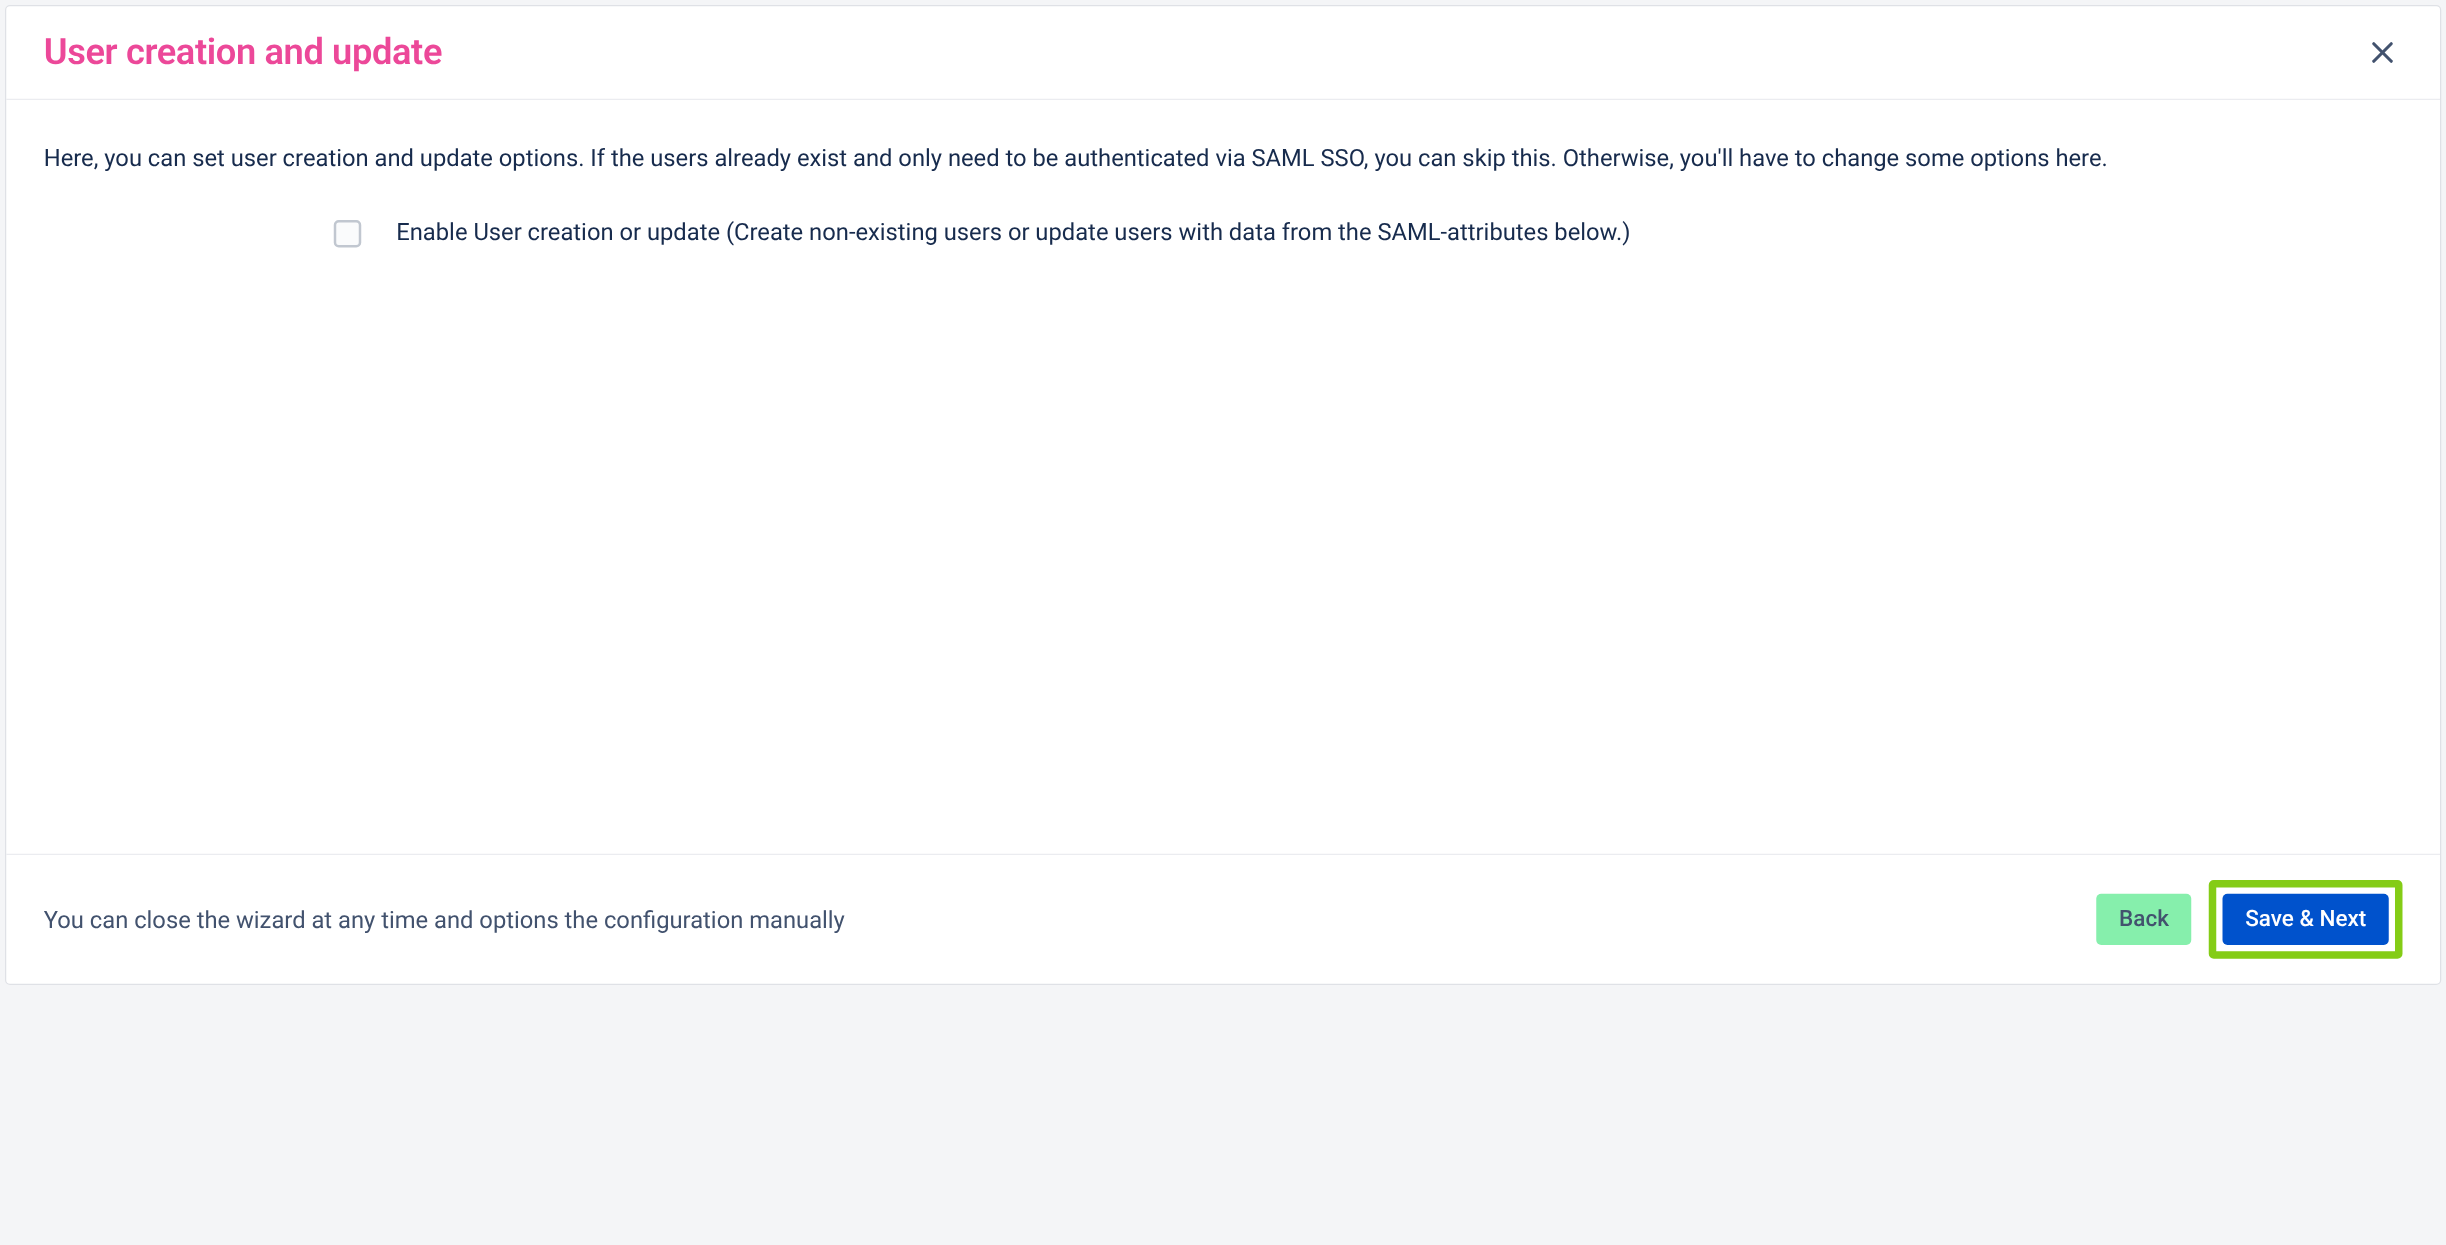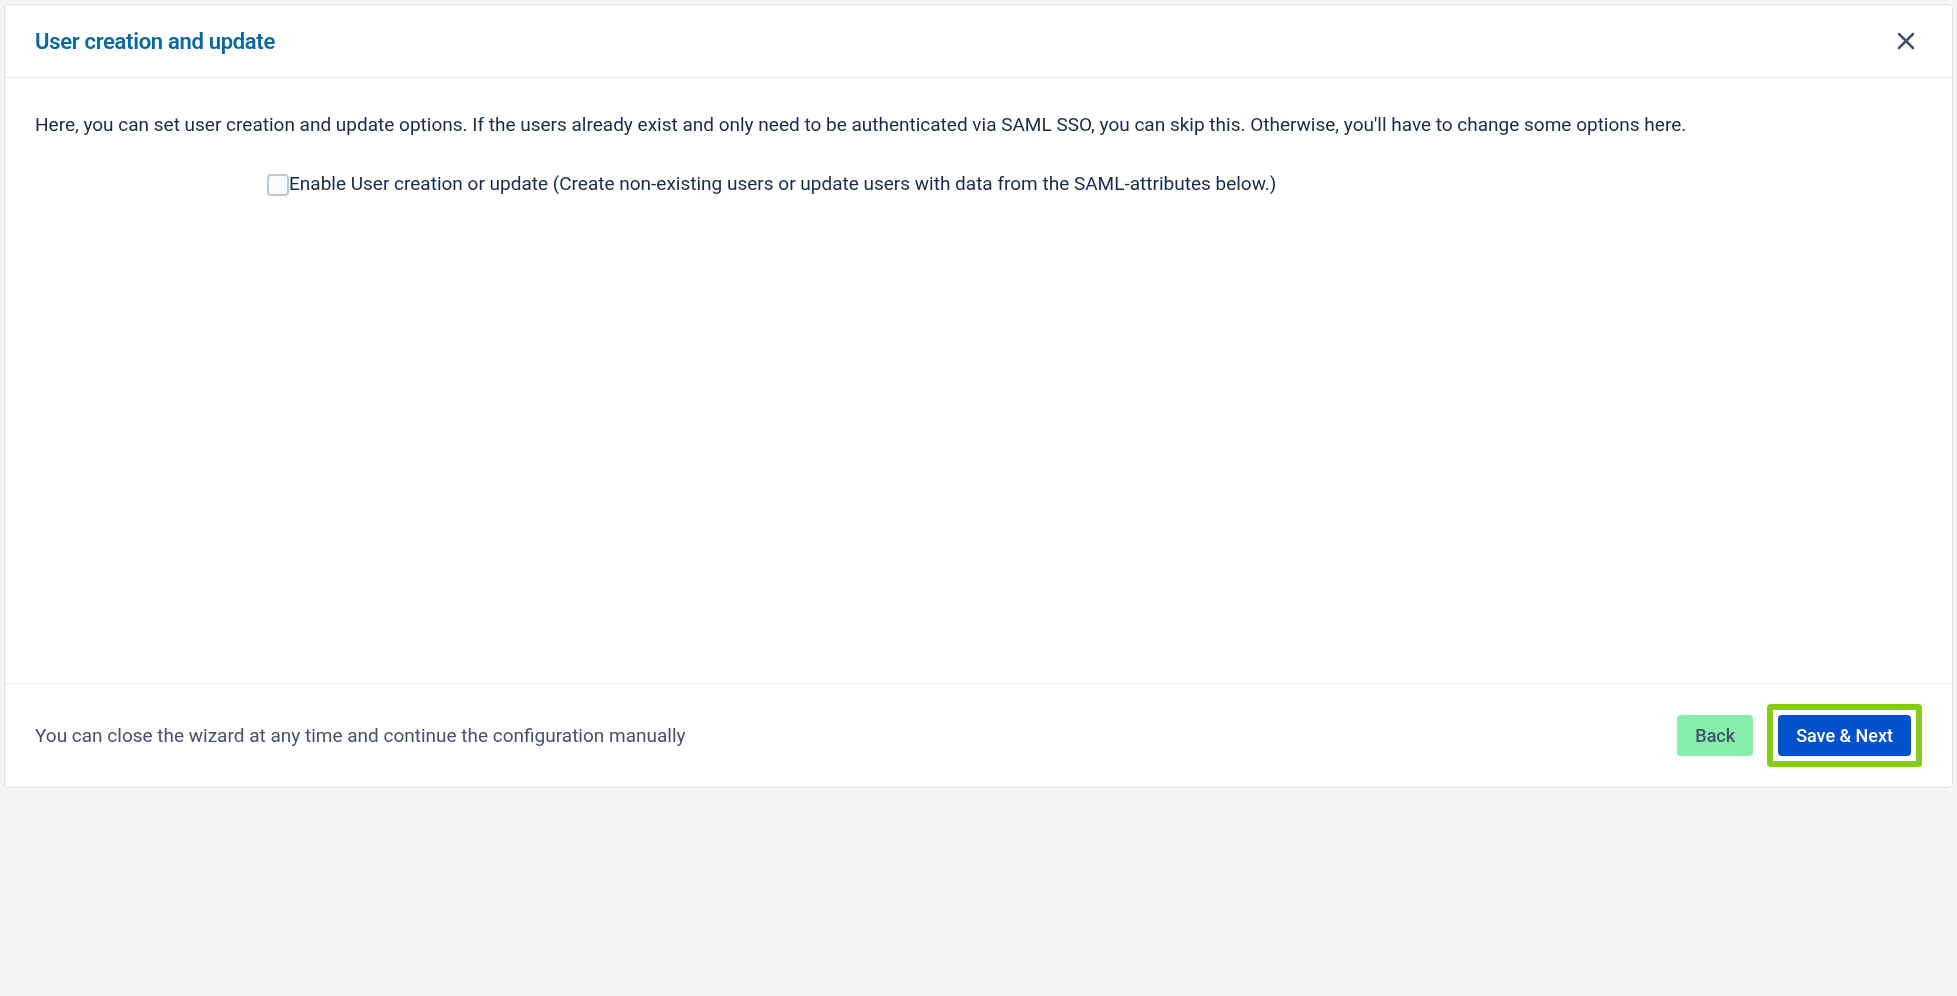--- a/index.html
+++ b/index.html
@@ -22,23 +22,23 @@
       flex-direction: column;
     }
     .dialog-header {
       display: flex;
       align-items: center;
       justify-content: space-between;
       padding: 20px 30px;
       border-bottom: 1px solid #ebecf0;
     }
     .dialog-title {
-      font-size: 22px;
+      font-size: 29px;
       font-weight: 600;
-      color: #0369a1;
+      color: #ec4899;
       letter-spacing: -0.3px;
     }
     .close-btn {
       background: none;
       border: none;
       cursor: pointer;
       padding: 4px;
       color: #42526e;
       display: flex;
       align-items: center;
@@ -55,21 +55,21 @@
     }
     .intro-text {
       font-size: 19px;
       line-height: 1.55;
       color: #172b4d;
       margin-bottom: 31px;
     }
     .checkbox-row {
       display: flex;
       align-items: center;
-      gap: 0;
+      gap: 28px;
       padding-left: 232px;
     }
     .checkbox {
       width: 22px;
       height: 22px;
       border: 2px solid #c1c7d0;
       border-radius: 4px;
       background: #fafbfc;
       cursor: pointer;
       flex-shrink: 0;
@@ -136,21 +136,21 @@
   <div class="dialog-body">
     <p class="intro-text">Here, you can set user creation and update options. If the users already exist and only need to be authenticated via SAML SSO, you can skip this. Otherwise, you'll have to change some options here.</p>
 
     <div class="checkbox-row">
       <div class="checkbox"></div>
       <span class="checkbox-label">Enable User creation or update (Create non-existing users or update users with data from the SAML-attributes below.)</span>
     </div>
   </div>
 
   <div class="dialog-footer">
-    <div class="footer-hint">You can close the wizard at any time and continue the configuration manually</div>
+    <div class="footer-hint">You can close the wizard at any time and options the configuration manually</div>
     <div class="footer-actions">
       <button class="btn btn-secondary">Back</button>
       <span class="highlight-box">
         <button class="btn btn-primary">Save &amp; Next</button>
       </span>
     </div>
   </div>
 </div>
 
 </body></html>

